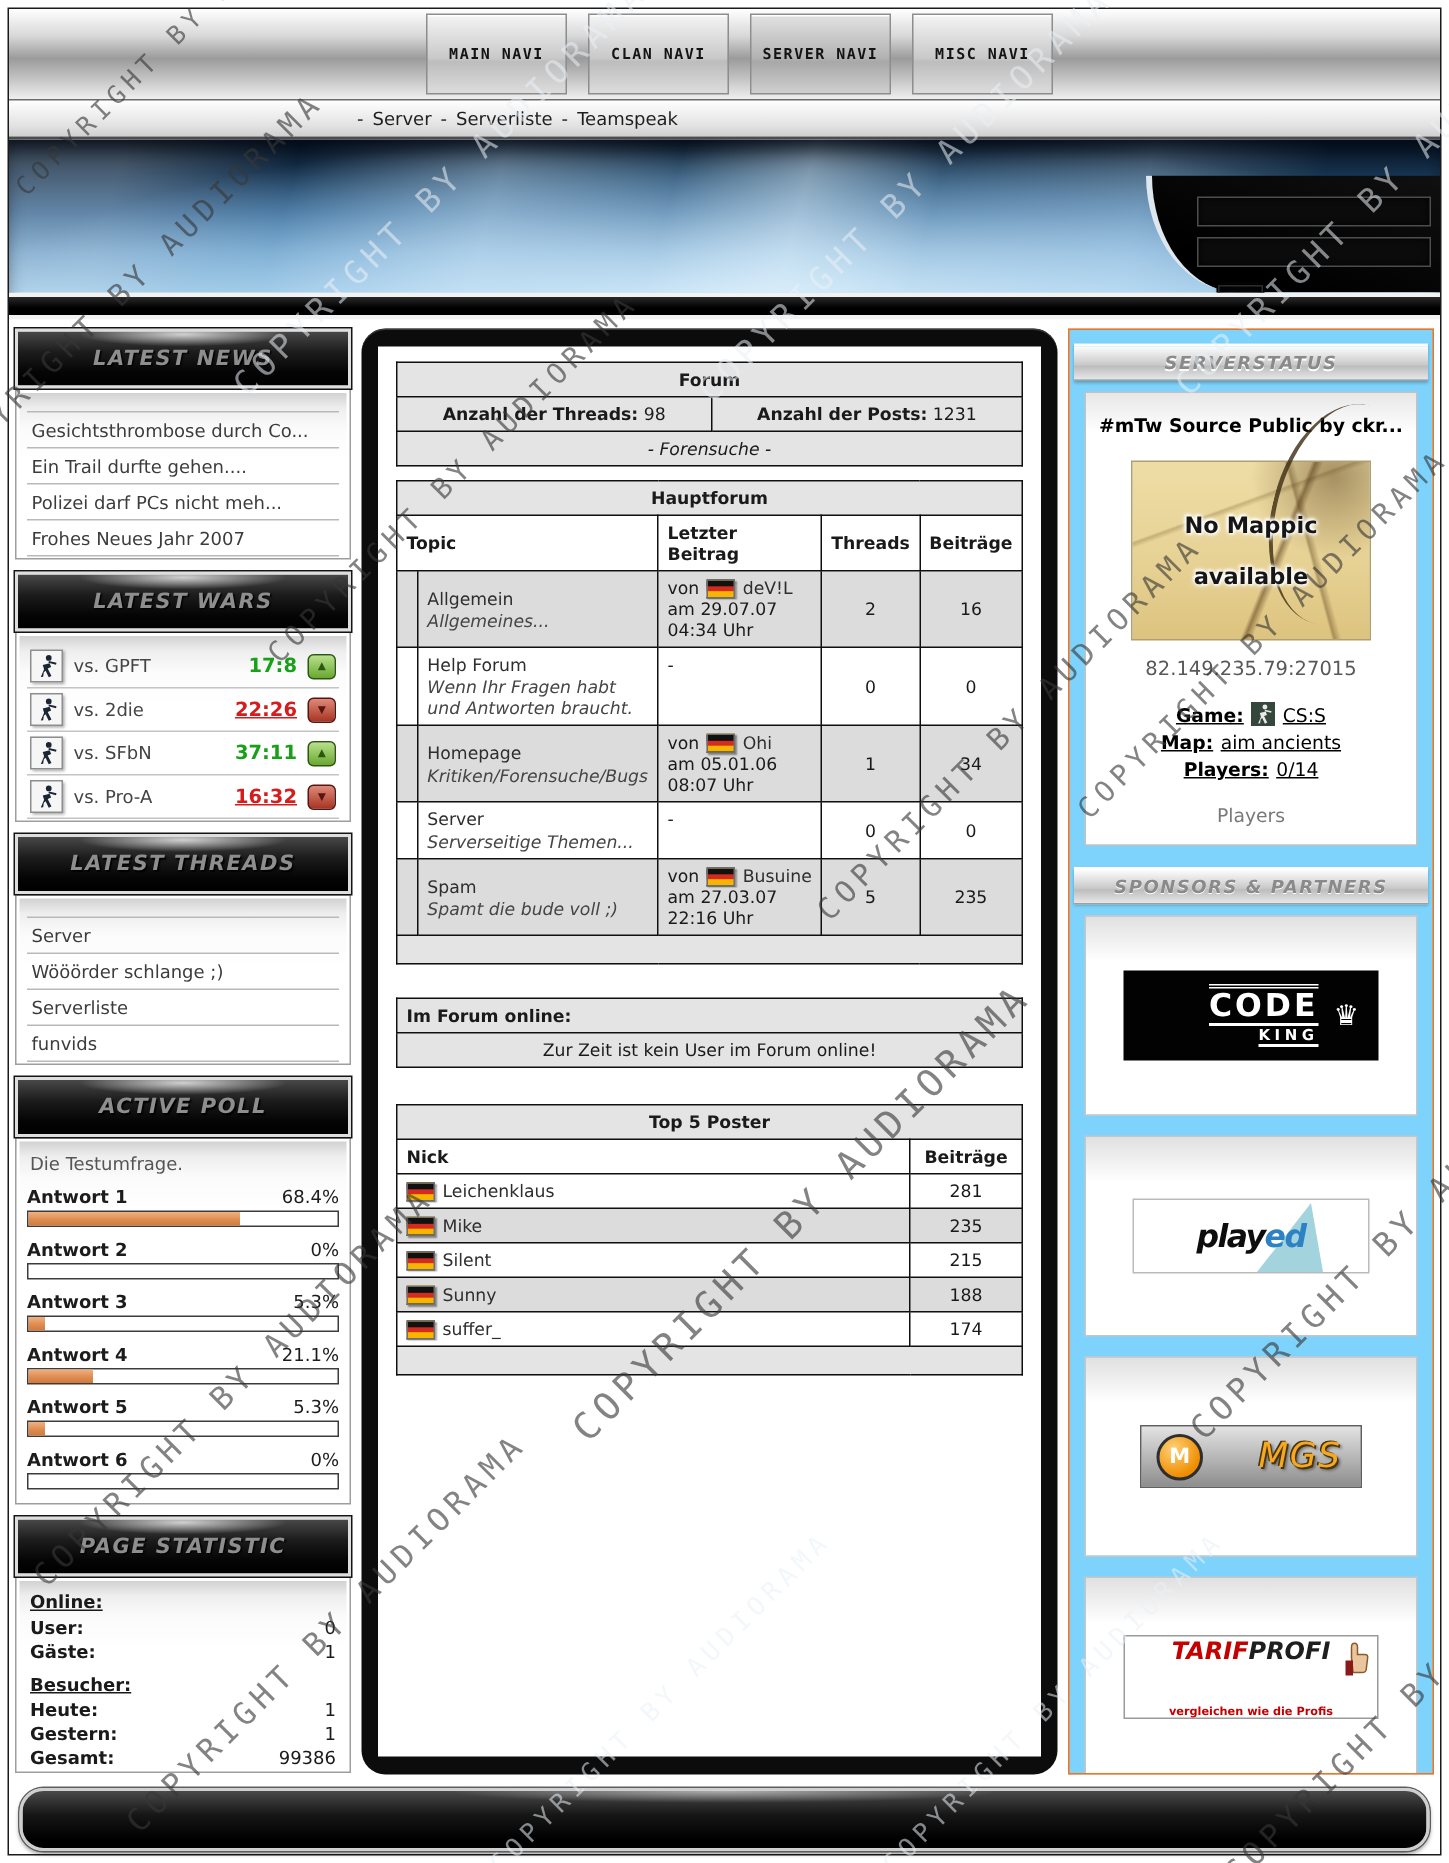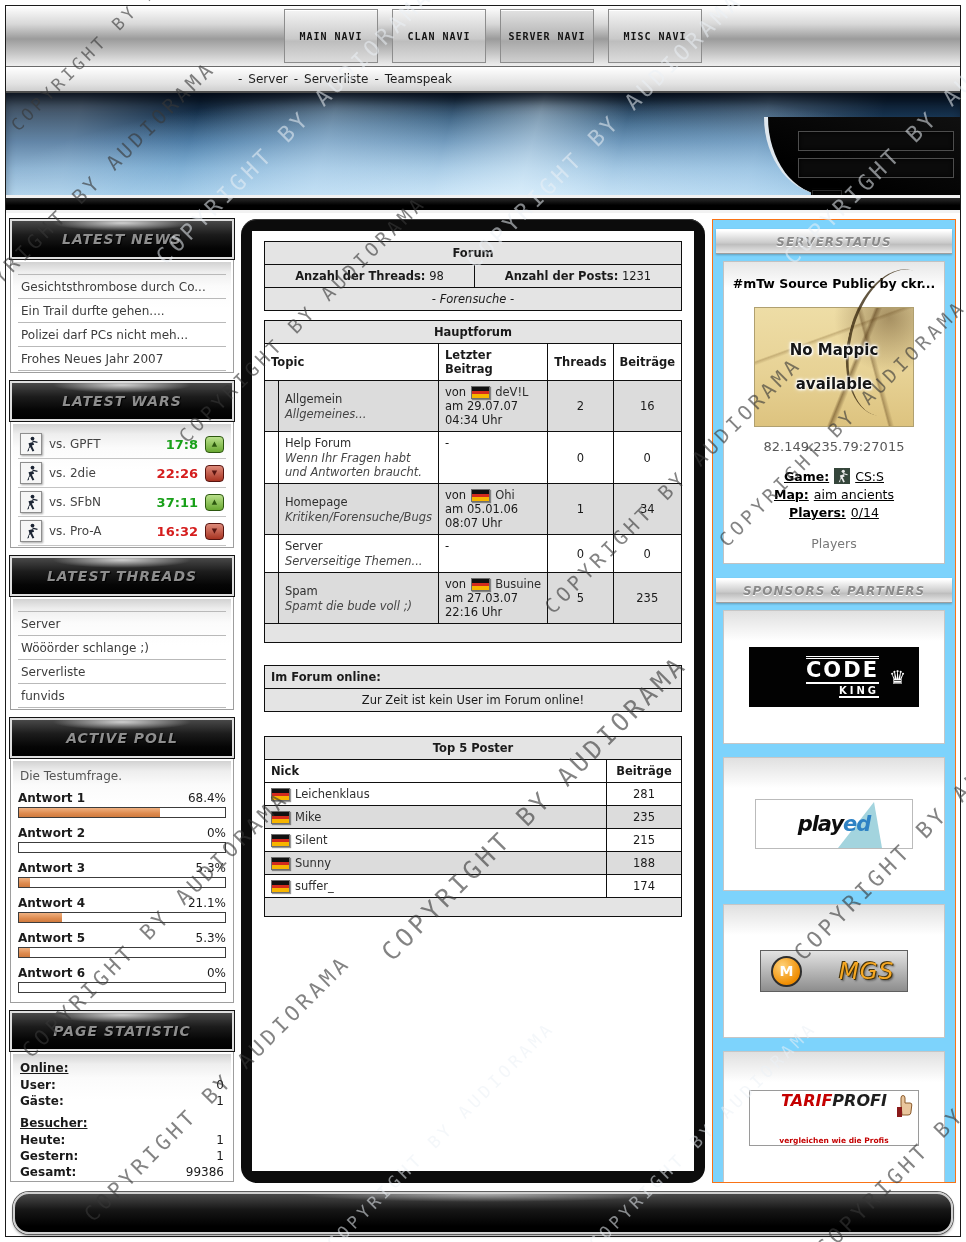--- a/index.html
+++ b/index.html
@@ -67,21 +67,21 @@
               box-shadow:inset 0 0 0 2px #fff;padding:8px 7px 1px;}
   .news-list{border-top:1px solid #b9b9b9;margin-top:6px;}
   .news-item{display:block;font-size:12px;color:#3c3c3c;text-decoration:none;cursor:pointer;
              padding:5px 3px 4px;border-bottom:1px solid #b9b9b9;}
   .war-row{display:flex;align-items:center;gap:7px;padding:3px 2px;border-bottom:1px solid #c4c4c4;font-size:12px;color:#444;cursor:pointer;}
   .war-icon{width:20px;height:20px;flex:0 0 auto;background:#f6f6f6;border:1px solid #8e8e8e;
             box-shadow:1px 1px 2px rgba(0,0,0,.35);display:flex;align-items:center;justify-content:center;}
   .war-icon svg{fill:#1c2534;}
   .war-score{margin-left:auto;font-weight:bold;font-size:13px;}
   .war-row[data-result="win"] .war-score{color:#19a019;}
-  .war-row[data-result="lose"] .war-score{color:#d51d1d;}
+  .war-row[data-result="lose"] .war-score{color:#d51d1d;text-decoration:underline;}
   .war-badge{width:17px;height:15px;border-radius:4px;display:flex;align-items:center;justify-content:center;
              font-size:7px;flex:0 0 auto;}
   .war-row[data-result="win"] .war-badge{background:linear-gradient(180deg,#b9e08b,#69a832);border:1px solid #2c570f;color:#2c570f;}
   .war-row[data-result="lose"] .war-badge{background:linear-gradient(180deg,#dd8a7a,#a83422);border:1px solid #571410;color:#571410;}
 
   .poll-q{font-size:12px;color:#555;margin:2px 2px 8px;}
   .poll-line{display:flex;justify-content:space-between;font-size:12px;color:#1c1c1c;}
   .poll-label{font-weight:bold;}
   .poll-bar{height:9px;border:1px solid #3c3c3c;background:#fff;margin:2px 0 8px;}
   .poll-fill{height:100%;background:linear-gradient(180deg,#efb181,#dd8a4e 60%,#d07a3e);}

